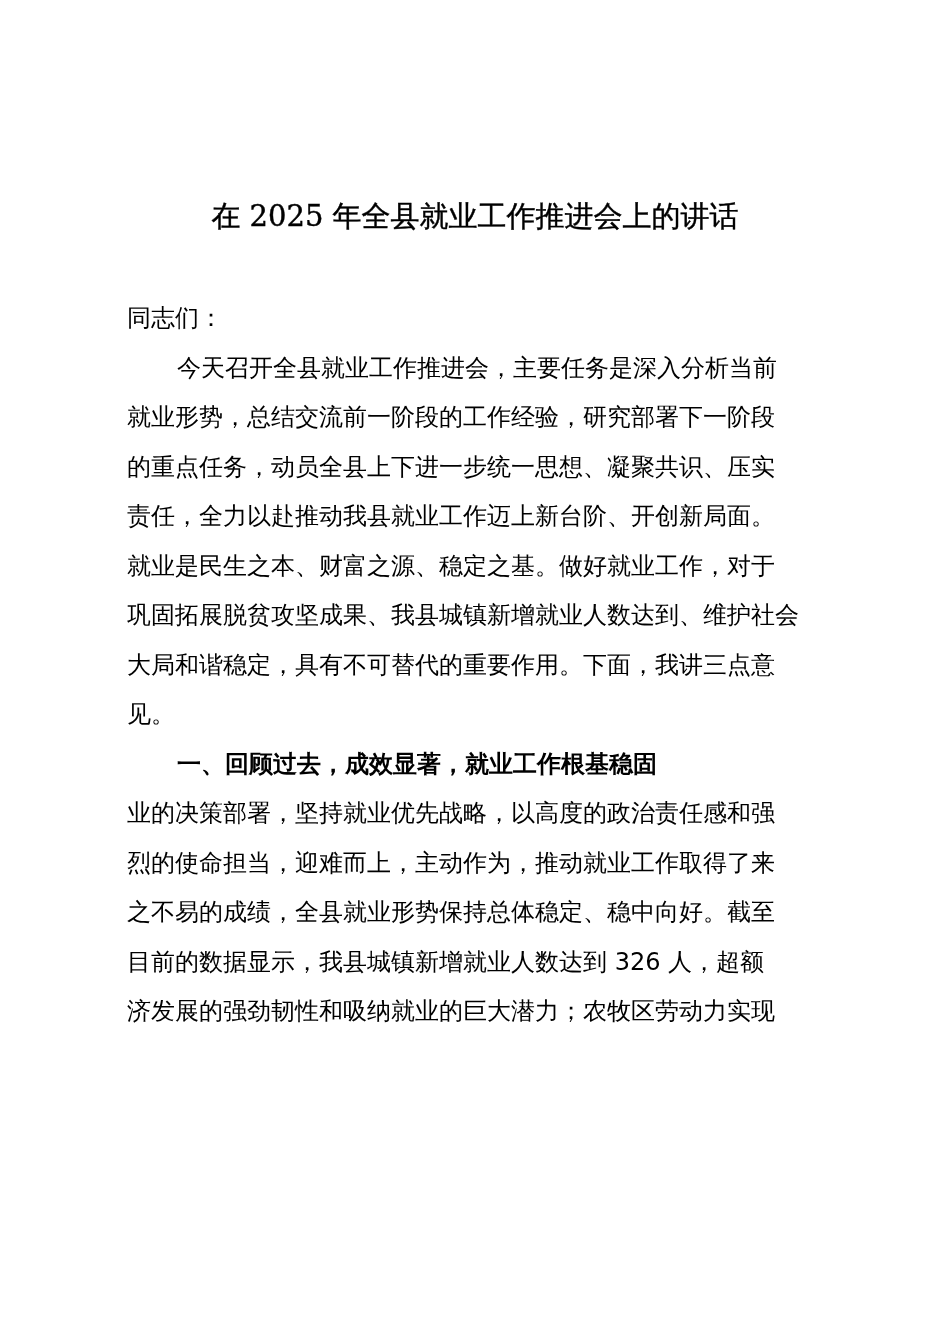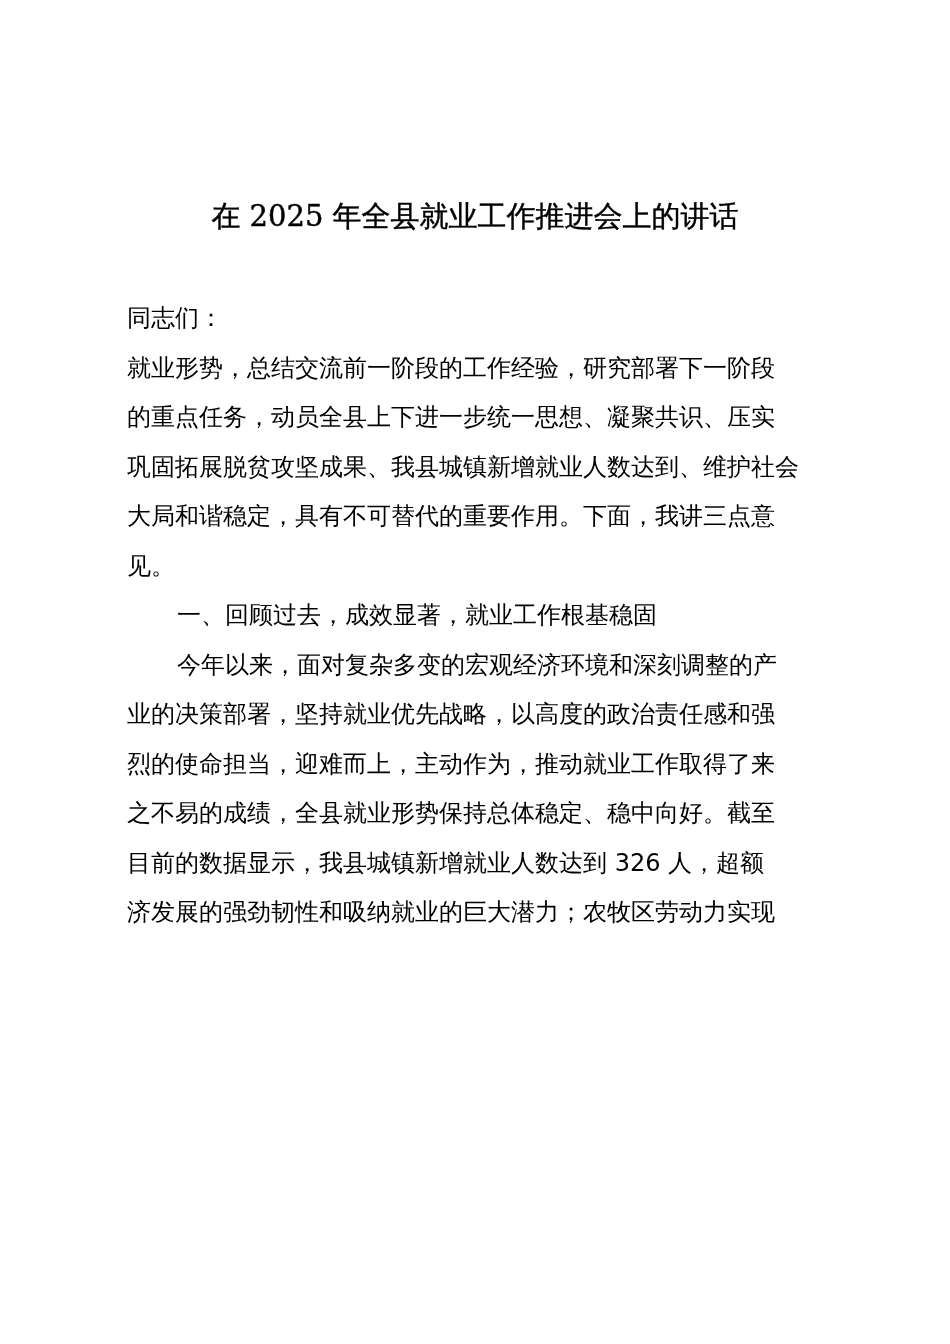--- a/index.html
+++ b/index.html
@@ -45,37 +45,39 @@
     }
     .line {
       display: block;
       white-space: nowrap;
       height: 49.5px;
     }
     .indent {
       padding-left: 50px;
     }
     .heading {
-      font-weight: normal;
+      font-weight: bold;
     }
   </style>
 </head>
 <body>
 
 <div class="page">
   <div class="title">在 2025 年全县就业工作推进会上的讲话</div>
 
   <div class="body-text">
     <span class="line">同志们：</span>
+    <span class="line indent">今天召开全县就业工作推进会，主要任务是深入分析当前</span>
     <span class="line">就业形势，总结交流前一阶段的工作经验，研究部署下一阶段</span>
     <span class="line">的重点任务，动员全县上下进一步统一思想、凝聚共识、压实</span>
+    <span class="line">责任，全力以赴推动我县就业工作迈上新台阶、开创新局面。</span>
+    <span class="line">就业是民生之本、财富之源、稳定之基。做好就业工作，对于</span>
     <span class="line">巩固拓展脱贫攻坚成果、我县城镇新增就业人数达到、维护社会</span>
     <span class="line">大局和谐稳定，具有不可替代的重要作用。下面，我讲三点意</span>
     <span class="line">见。</span>
     <span class="line indent heading">一、回顾过去，成效显著，就业工作根基稳固</span>
-    <span class="line indent">今年以来，面对复杂多变的宏观经济环境和深刻调整的产</span>
     <span class="line">业的决策部署，坚持就业优先战略，以高度的政治责任感和强</span>
     <span class="line">烈的使命担当，迎难而上，主动作为，推动就业工作取得了来</span>
     <span class="line">之不易的成绩，全县就业形势保持总体稳定、稳中向好。截至</span>
     <span class="line">目前的数据显示，我县城镇新增就业人数达到 326 人，超额</span>
     <span class="line">济发展的强劲韧性和吸纳就业的巨大潜力；农牧区劳动力实现</span>
   </div>
 </div>
 
 </body></html>

